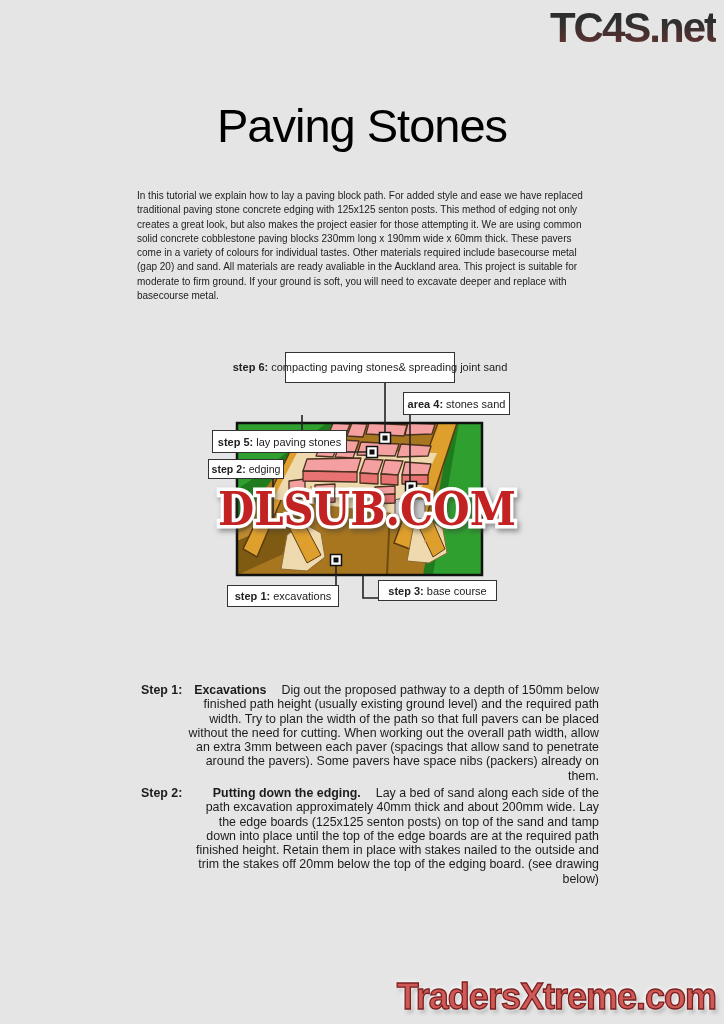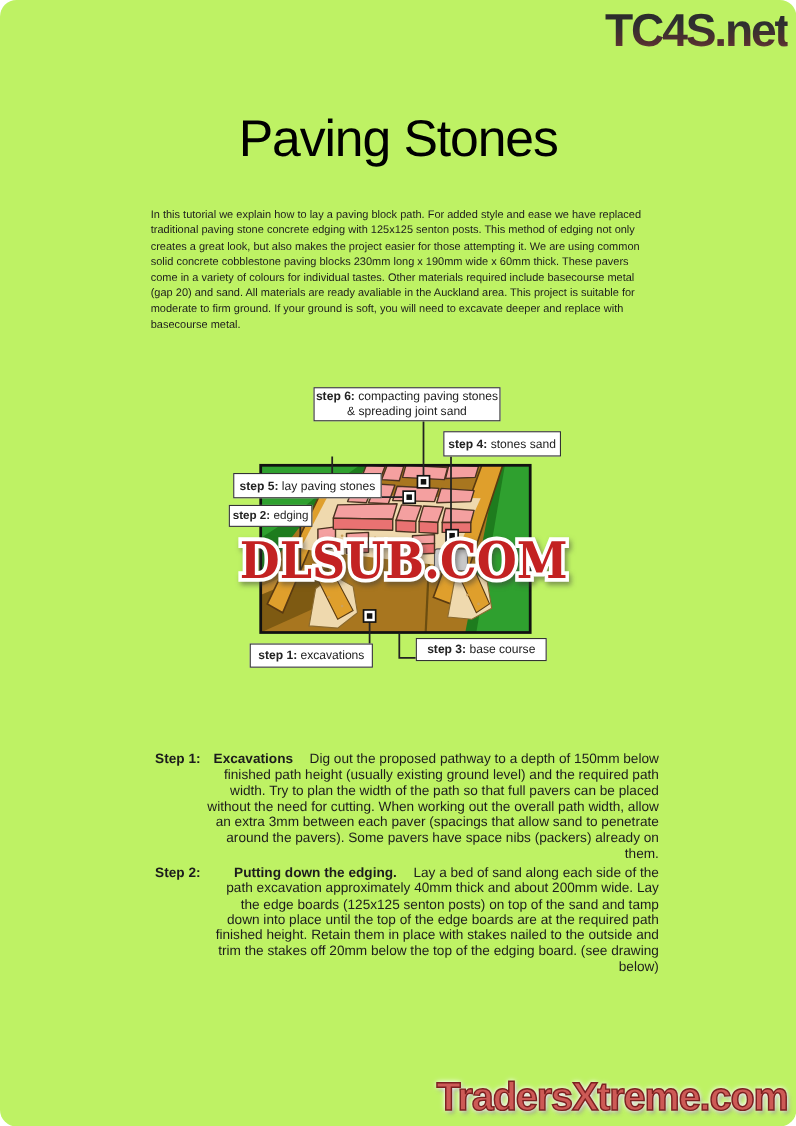--- a/index.html
+++ b/index.html
@@ -1,18 +1,18 @@
 <!DOCTYPE html>
 <html><head>
 <meta charset="utf-8">
 <style>
   html,body { margin:0; padding:0; background:#ffffff; }
   .page {
-    position:relative; width:724px; height:1024px; background:#bef264;
-    font-family:"Liberation Sans", sans-serif; color:#1c1c1c; overflow:hidden;border-radius:15px;
+    position:relative; width:724px; height:1024px; background:#e5e5e5;
+    font-family:"Liberation Sans", sans-serif; color:#1c1c1c; overflow:hidden;
   }
 
   
   .site-logo {
     position:absolute; top:2px; right:8px;
     font-size:42px; font-weight:bold; letter-spacing:-2px; line-height:52px;
     background:linear-gradient(180deg,#262626 0%,#303030 40%,#53302f 72%,#956663 100%);
     -webkit-background-clip:text; background-clip:text; color:transparent;
     text-decoration:none; cursor:pointer;
   }
@@ -31,21 +31,21 @@
 
   
   .diagram { position:absolute; left:195px; top:350px; width:330px; height:266px; }
   .diagram svg { position:absolute; left:0; top:0; overflow:visible; }
   .callout {
     position:absolute; background:#fff; border:1px solid #333; box-sizing:border-box;
     display:flex; align-items:center; justify-content:center;
     font-size:11px; color:#222; white-space:nowrap;
   }
   .callout b { margin-right:3px; }
-  .callout.two-line { flex-direction:column; line-height:13px; }
+  .callout.two-line { flex-direction:row; line-height:13px; }
   .callout.two-line .row { display:flex; }
 
   
   .step {
     position:absolute; left:141px; width:458px; display:flex;
     font-size:12.4px; line-height:14.3px;
   }
   .step .step-label { width:47px; flex:none; font-weight:bold; }
   .step .step-content { flex:1;text-align:right; }
   .step .step-heading { font-weight:bold; margin-right:15px; }
@@ -196,21 +196,21 @@
         </div>
       <div class="row">
           <span>&amp; spreading joint sand</span>
         </div>
     </div>
     <div class="callout" style="left:17px; top:42px; width:135px; height:23px;margin-top:38px;">
       <b>step 5:</b>
         <span>lay paving stones</span>
     </div>
     <div class="callout" style="left:208px; top:42px; width:107px; height:23px;">
-      <b>step 4:</b>
+      <b>area 4:</b>
         <span>stones sand</span>
     </div>
     <div class="callout" style="left:13px; top:109px; width:76px; height:20px; font-size:10.6px;">
       <b>step 2:</b>
         <span>edging</span>
     </div>
     <div class="callout" style="left:32px; top:235px; width:112px; height:22px;">
       <b>step 1:</b>
         <span>excavations</span>
     </div>

